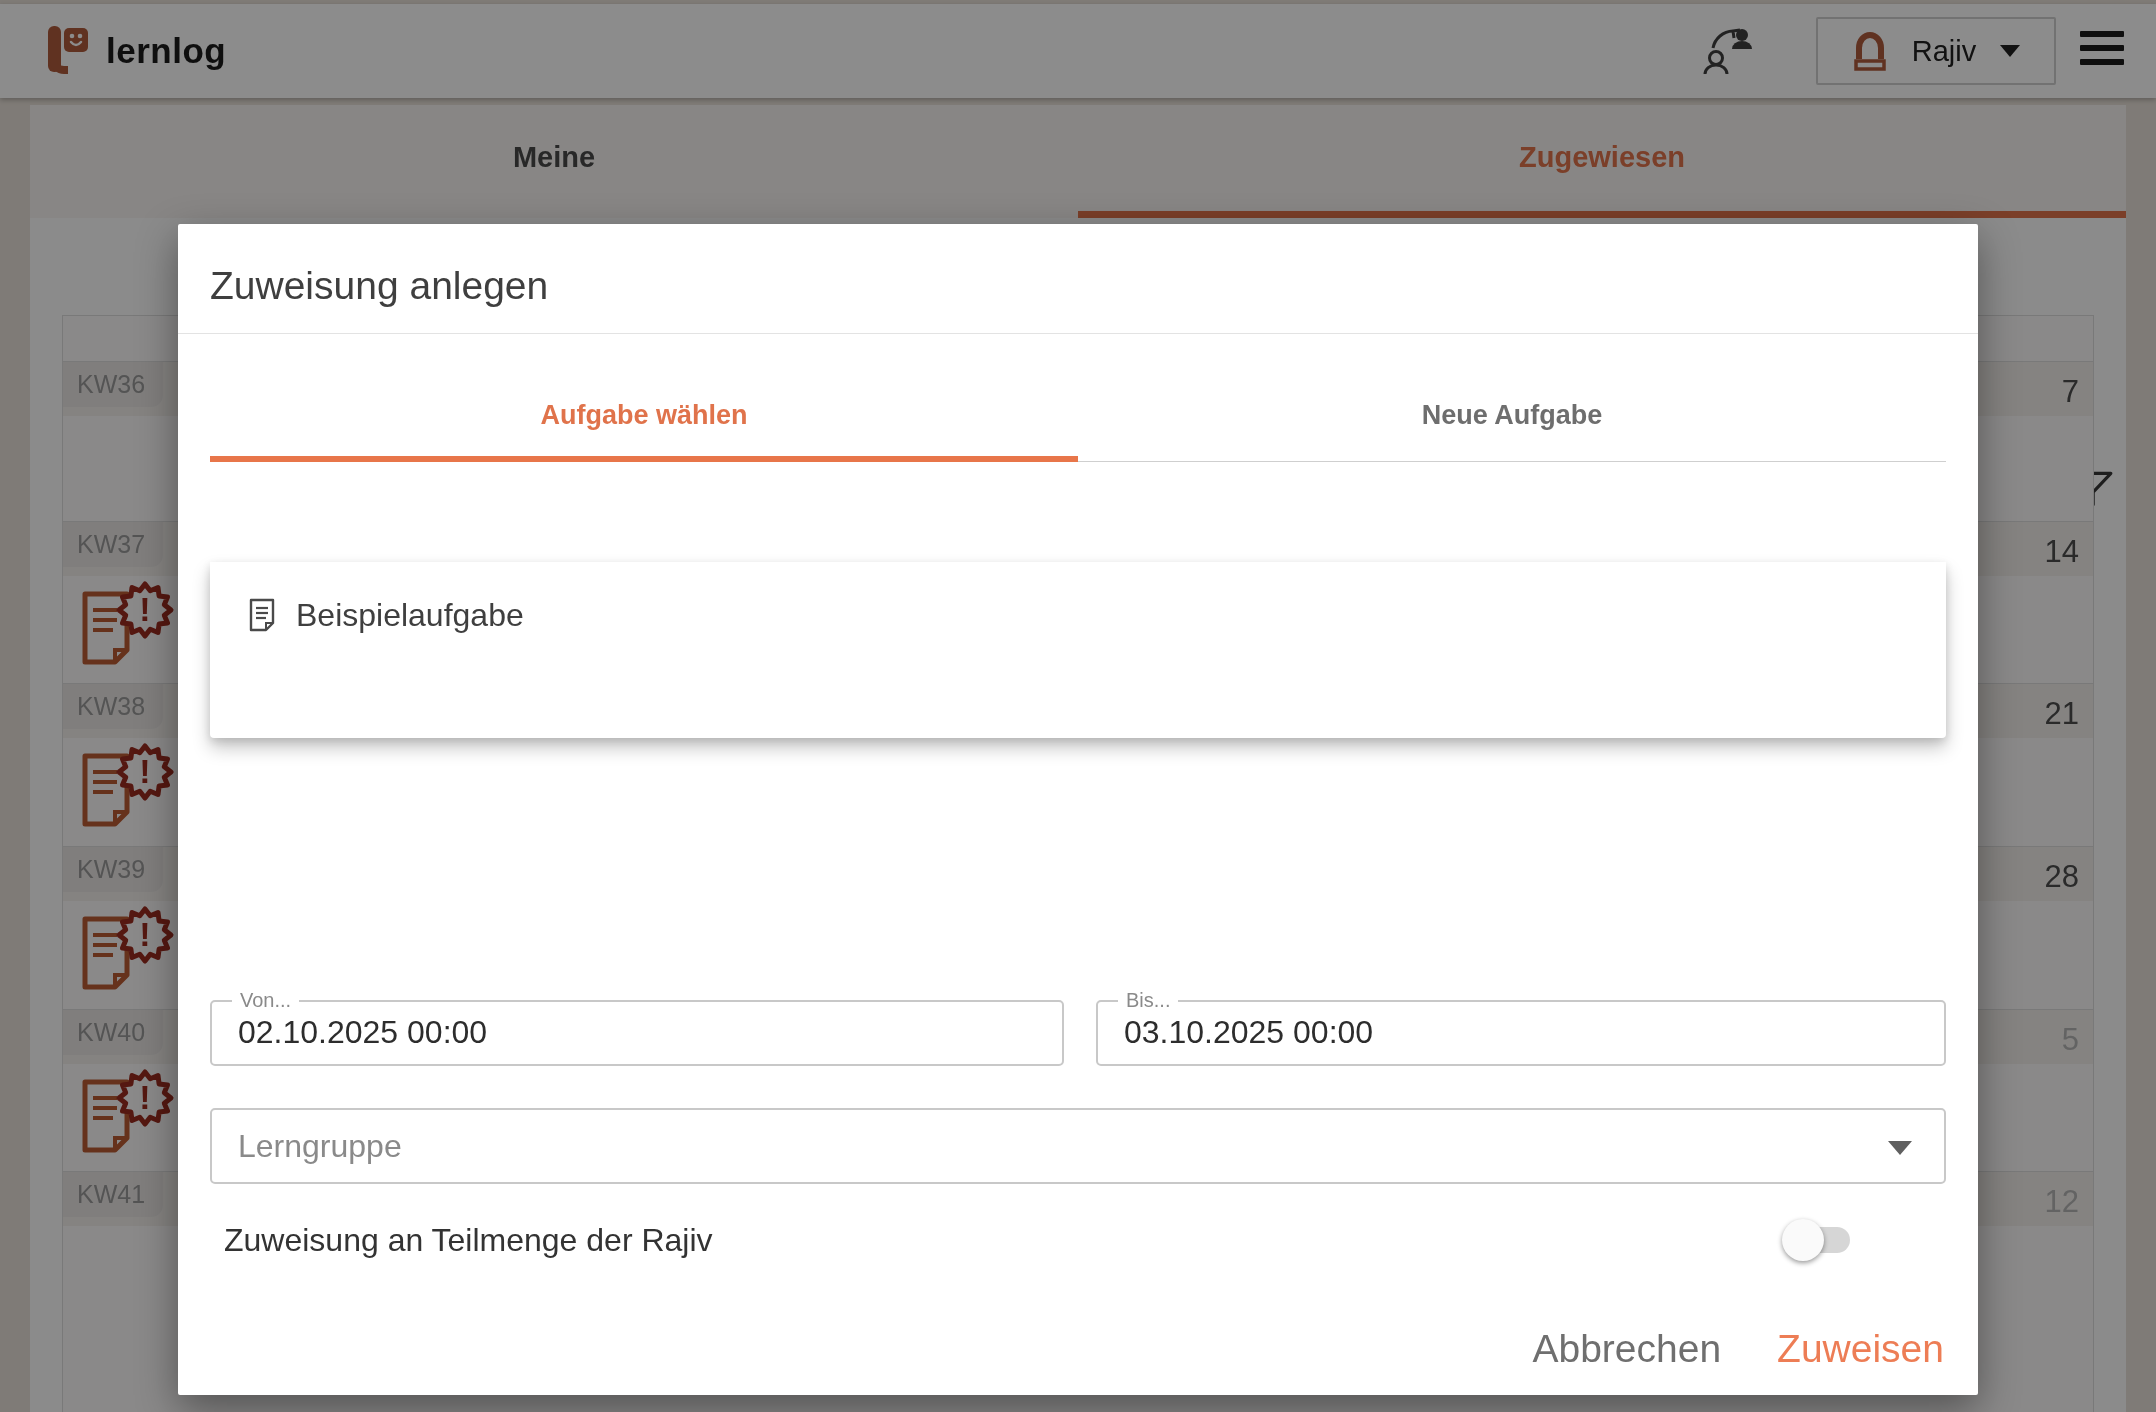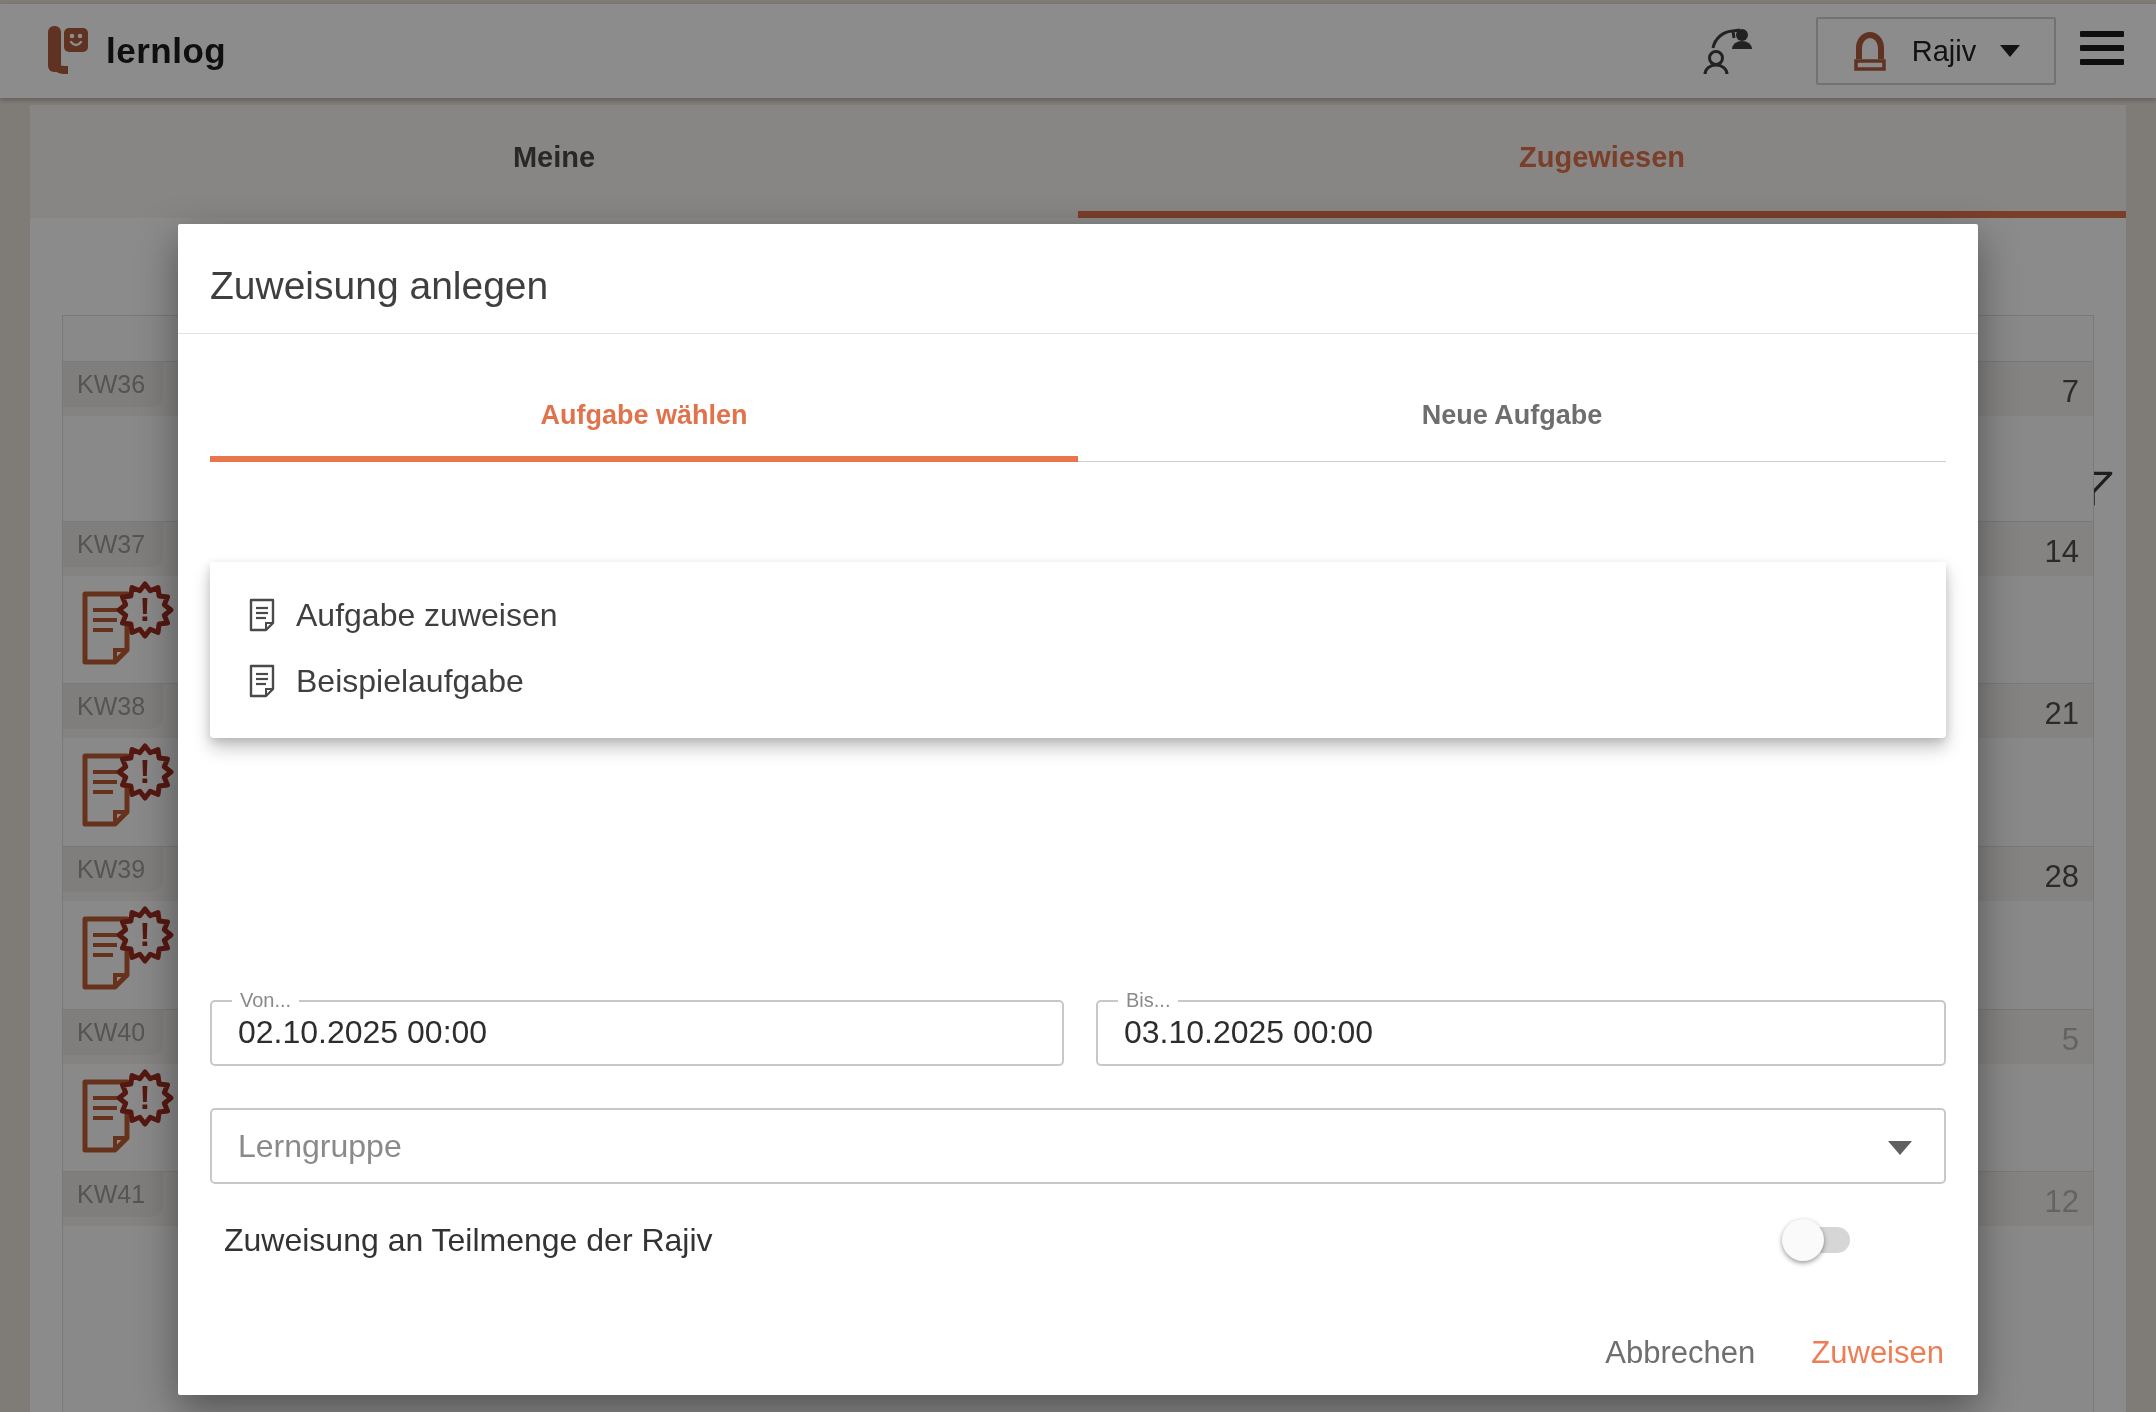--- a/index.html
+++ b/index.html
@@ -109,21 +109,21 @@
 
   .toggle-row{position:absolute;left:46px;top:986px;width:1690px;height:60px;}
   .toggle-label{line-height:60px;font-size:32px;font-weight:300;color:#333;}
   .switch{position:absolute;right:64px;top:17px;width:64px;height:26px;background:#d6d6d6;border-radius:13px;cursor:pointer;}
   .switch-knob{
     position:absolute;left:-4px;top:-8px;width:42px;height:42px;border-radius:50%;
     background:#fafafa;box-shadow:0 2px 5px rgba(0,0,0,.4);
   }
 
   .m-footer{position:absolute;right:30px;bottom:16px;display:flex;gap:48px;align-items:baseline;}
-  .btn-text{font-size:31px;font-weight:300;background:none;border:none;cursor:pointer;padding:8px 4px;font-family:inherit;}
+  .btn-text{font-size:39px;font-weight:300;background:none;border:none;cursor:pointer;padding:8px 4px;font-family:inherit;}
   .btn-cancel{color:#6f6f6f;}
   .btn-submit{color:#ed7d55;}
 </style>
 </head>
 <body>
 
 <div>
 
   <header class="app-header">
     <div class="brand">
@@ -299,30 +299,20 @@
 
   <div class="dropdown-panel">
     <div class="dd-option">
       <svg width="28" height="34" viewBox="0 0 28 34">
         <path d="M3 2 h22 v23 l-7 7 H3 z" stroke="#4a4a4a" stroke-width="2.4" fill="none" stroke-linejoin="round"></path>
         <line x1="8" y1="10" x2="20" y2="10" stroke="#4a4a4a" stroke-width="2.2"></line>
         <line x1="8" y1="15" x2="20" y2="15" stroke="#4a4a4a" stroke-width="2.2"></line>
         <line x1="8" y1="20" x2="18" y2="20" stroke="#4a4a4a" stroke-width="2.2"></line>
         <path d="M18 32 v-7 h7" stroke="#4a4a4a" stroke-width="2" fill="none"></path>
       </svg>
-      <span class="dd-option-label">Aufgabe zuweisen</span>
-    </div>
-    <div class="dd-option">
-      <svg width="28" height="34" viewBox="0 0 28 34">
-        <path d="M3 2 h22 v23 l-7 7 H3 z" stroke="#4a4a4a" stroke-width="2.4" fill="none" stroke-linejoin="round"></path>
-        <line x1="8" y1="10" x2="20" y2="10" stroke="#4a4a4a" stroke-width="2.2"></line>
-        <line x1="8" y1="15" x2="20" y2="15" stroke="#4a4a4a" stroke-width="2.2"></line>
-        <line x1="8" y1="20" x2="18" y2="20" stroke="#4a4a4a" stroke-width="2.2"></line>
-        <path d="M18 32 v-7 h7" stroke="#4a4a4a" stroke-width="2" fill="none"></path>
-      </svg>
       <span class="dd-option-label">Beispielaufgabe</span>
     </div>
   </div>
 
   <div class="f-outline f-date f-von">
     <span class="f-label">Von...</span>
     <div class="f-value">02.10.2025 00:00</div>
   </div>
   <div class="f-outline f-date f-bis">
     <span class="f-label">Bis...</span>

